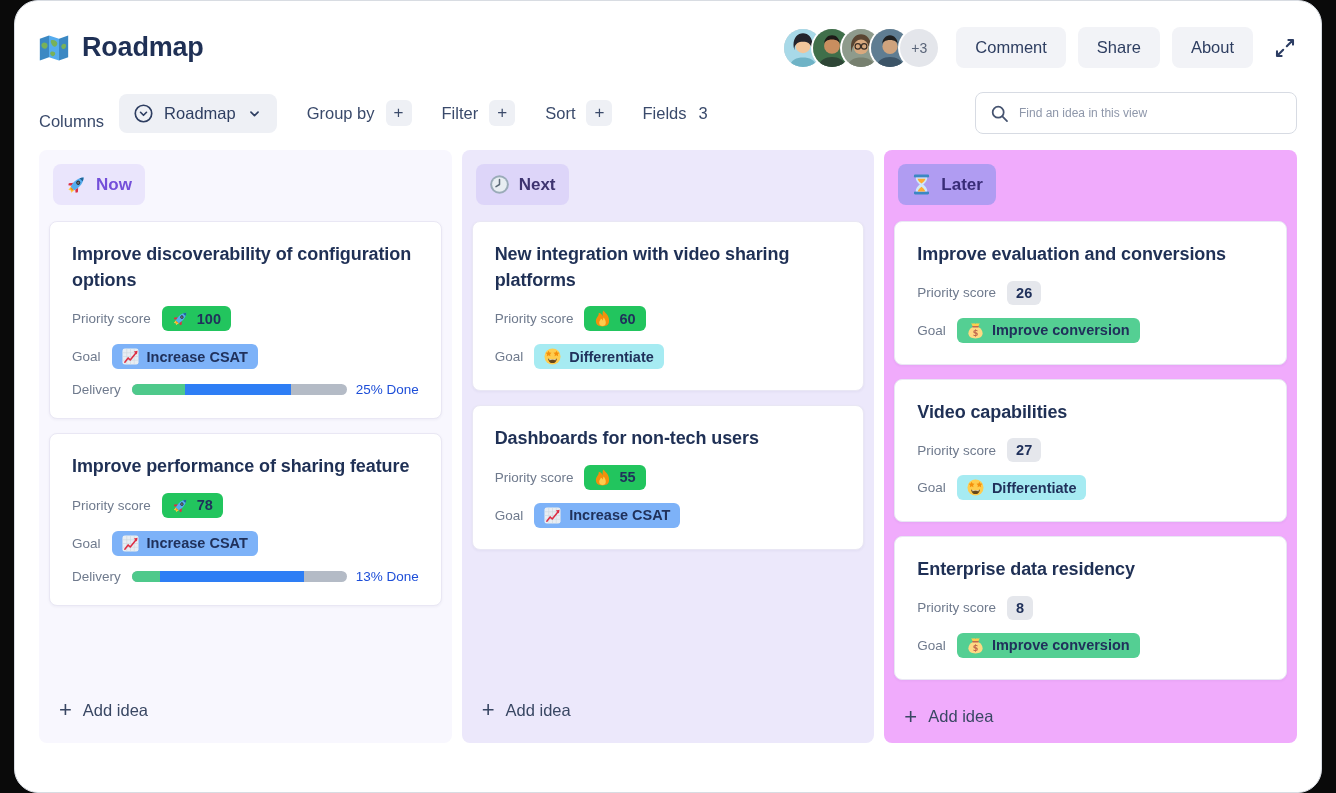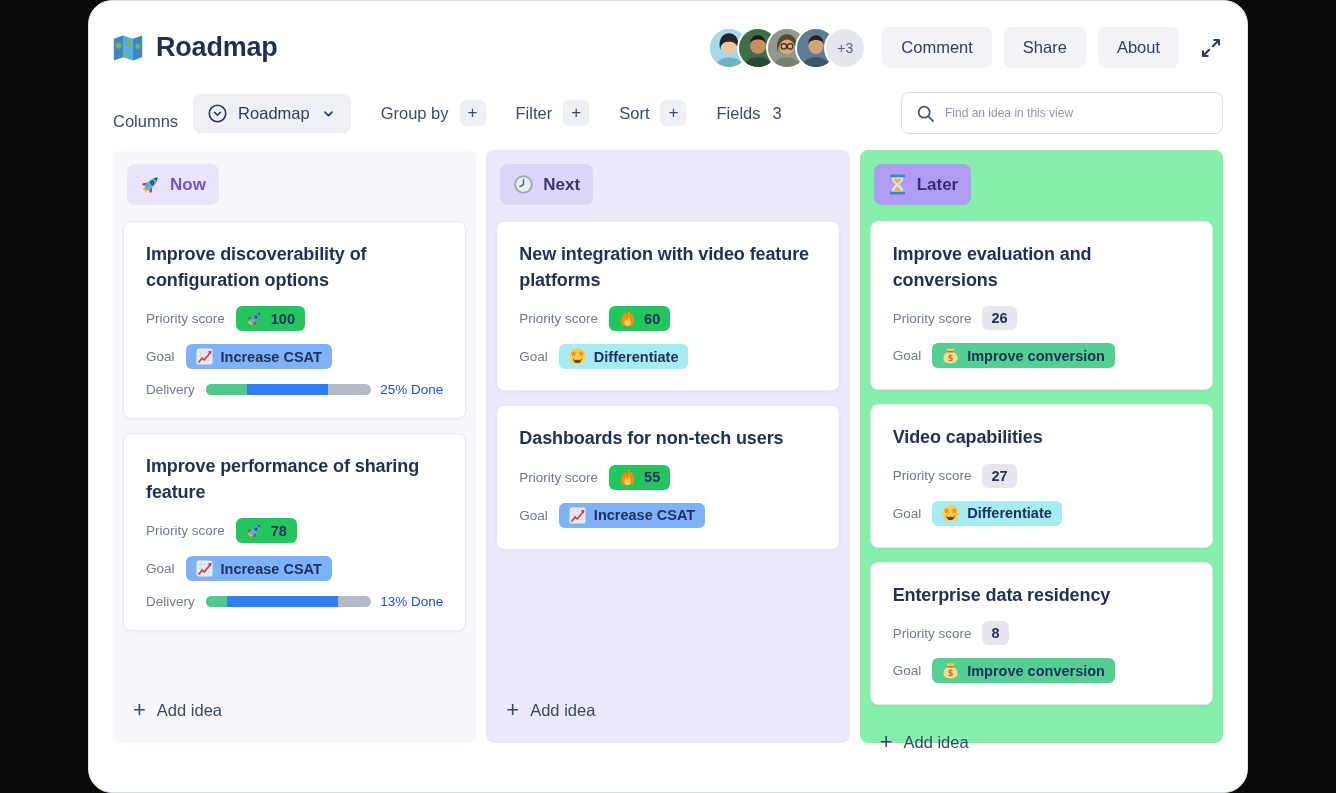--- a/index.html
+++ b/index.html
@@ -1,18 +1,18 @@
 <!DOCTYPE html>
 <html><head>
 <meta charset="utf-8">
 <style>
   * { box-sizing: border-box; margin: 0; padding: 0; }
   html,body { background:#0a0a0a; font-family:"Liberation Sans", sans-serif; }
   .app {
-    width:1160px; height:793px; margin:0 auto; background:#ffffff;
+    width:1308px; height:793px; margin:0 auto; background:#ffffff;
     border-radius:24px; border:1px solid #d8dce2; overflow:hidden; position:relative;
   }
   
   .hdr { display:flex; justify-content:space-between; align-items:center; padding:26px 24px 0 24px; }
   .title-wrap { display:flex; align-items:center; gap:13px; }
   .title { font-size:27px; font-weight:700; color:#1f3055; letter-spacing:-0.2px; }
   .hdr-right { display:flex; align-items:center; gap:12px; }
   .av-stack { display:flex; align-items:center; margin-right:6px; }
   .avatar { width:38px; height:38px; border-radius:50%; overflow:hidden; box-shadow:0 0 0 2px #fff; margin-left:-9px; background:#ccc; }
   .avatar:first-child { margin-left:0; }
@@ -32,21 +32,21 @@
   .fields-group { display:flex; align-items:center; gap:12px; }
   .search-box { margin-left:auto; width:322px; height:42px; border:1px solid #d7dbe3; border-radius:8px;
     display:flex; align-items:center; padding:0 13px; gap:9px; color:#45536f; background:#fff; }
   .search-box input { border:none; outline:none; flex:1; font-size:12px; color:#2e3e61; font-family:inherit; background:transparent; }
   .search-box input::placeholder { color:#8e97aa; }
   
   .board { display:flex; gap:10px; margin:16px 24px 0 24px; height:593px; }
   .col { flex:1; border-radius:8px; padding:10px; display:flex; flex-direction:column; }
   .col-now   { background:#f8f7fe; }
   .col-next  { background:#ece8fb; }
-  .col-later { background:#86efac; }
+  .col-later { background:#f0abfc; }
   .col-badge { align-self:flex-start; display:flex; align-items:center; gap:9px; border-radius:8px;
     padding:10px 13px; font-size:17px; font-weight:600; margin:4px 0 16px 4px; }
   .cb-now   { background:#eae5fc; color:#744fd9; }
   .cb-next  { background:#ddd5f9; color:#3e3470; }
   .cb-later { background:#b09cf2; color:#392c77; }
   .card { background:#fff; border-radius:8px; border:1px solid #e9e7f4; box-shadow:0 1px 3px rgba(49,45,105,0.05);
     padding:20px 22px 21px 22px; margin-bottom:14px; cursor:pointer; }
   .card-title { font-size:18px; font-weight:700; color:#1f3055; line-height:1.42; letter-spacing:-0.1px; }
   .f-row { display:flex; align-items:center; margin-top:13px; }
   .f-label { font-size:13.5px; color:#6f7a8d; margin-right:11px; white-space:nowrap; }
@@ -332,21 +332,21 @@
 
     <div class="col col-next">
       <span class="col-badge cb-next">
         <svg class="em" width="21" height="21">
             <use href="#i-clock"></use>
           </svg>
         <span>Next</span>
       </span>
 
       <div class="card">
-        <div class="card-title">New integration with video feature platforms</div>
+        <div class="card-title">New integration with video sharing platforms</div>
         <div class="f-row">
           <span class="f-label">Priority score</span>
           <span class="badge b-yellow">
             <svg class="em" width="17" height="17">
                 <use href="#i-fire"></use>
               </svg>
             <span>60</span>
           </span>
         </div>
         <div class="f-row">

